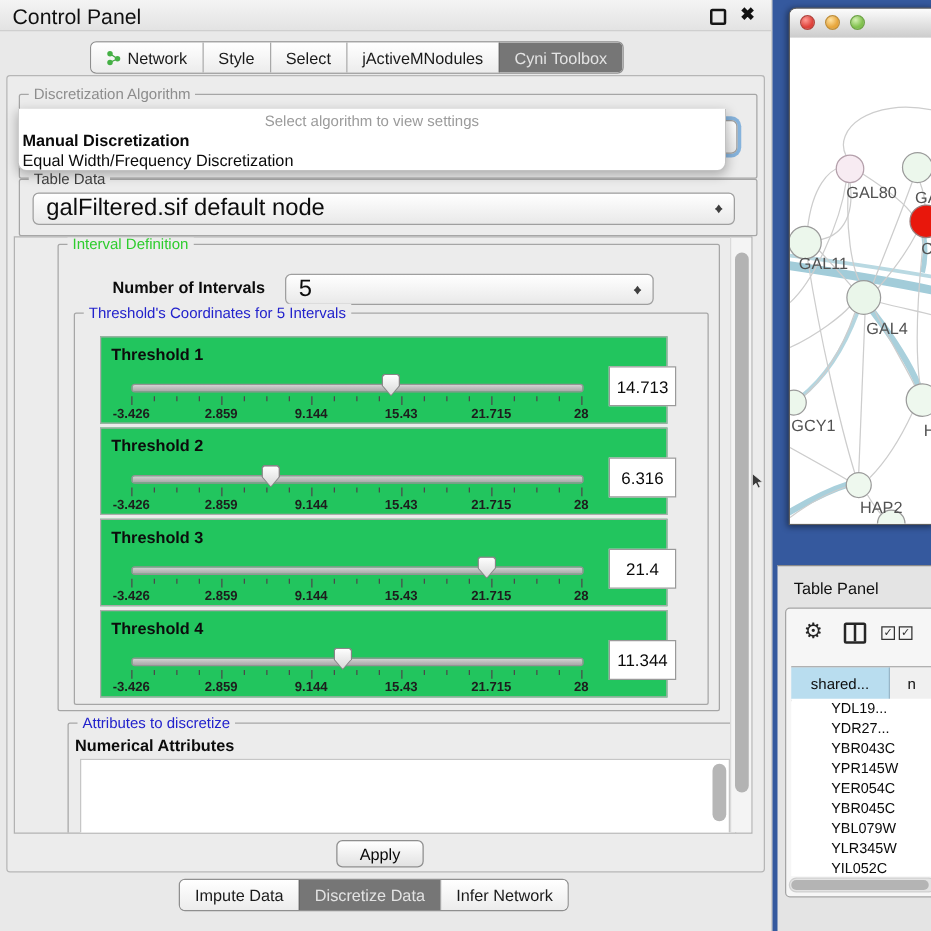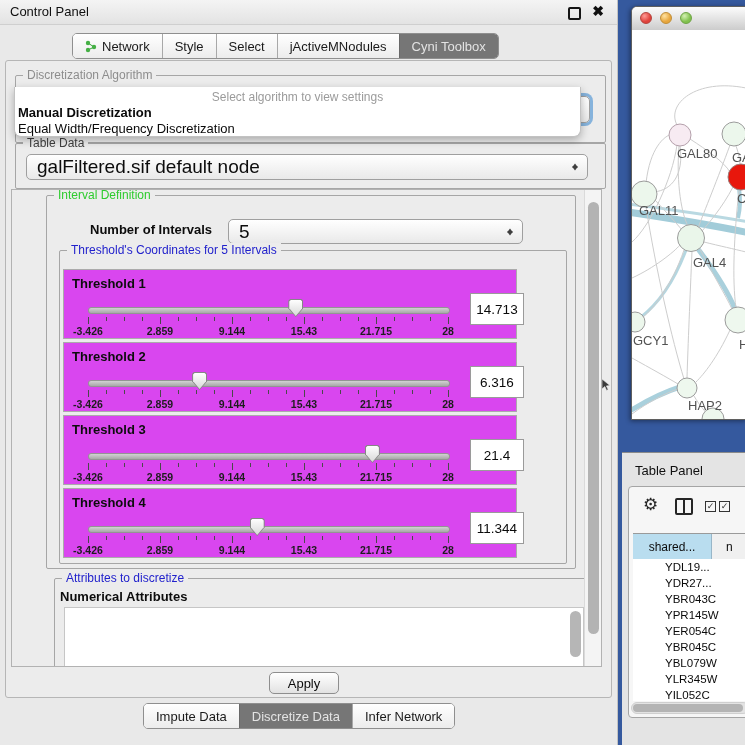--- a/index.html
+++ b/index.html
@@ -1,21 +1,21 @@
 <!DOCTYPE html>
 <html><head>
 <meta charset="utf-8">
 <style>
   html,body{margin:0;padding:0;}
   body{width:745px;height:745px;position:relative;overflow:hidden;
        font-family:"Liberation Sans",sans-serif;background:#e9e9e9;}
   
   .cpanel{position:absolute;left:0;top:0;width:618px;height:745px;background:#e9e9e9;border-right:1px solid #c2c2c2;box-sizing:border-box;}
   .titlebar{position:absolute;left:0;top:0;width:100%;height:24px;background:linear-gradient(#f4f4f4,#e3e3e3);border-bottom:1px solid #cfcfcf;}
-  .title{position:absolute;left:10px;top:4px;font-size:13px;color:#101010;}
+  .title{position:absolute;left:10px;top:4px;font-size:17px;color:#101010;}
   .float-ico{position:absolute;right:36px;top:7px;width:9px;height:9px;border:2px solid #151515;border-radius:2px;}
   .close-ico{position:absolute;right:13px;top:3px;font-size:14px;font-weight:bold;color:#101010;}
   .toptabs{position:absolute;left:72px;top:33px;height:24px;display:flex;border:1px solid #8f8f8f;border-radius:5px;overflow:hidden;background:#fff;}
   .bottabs{position:absolute;left:143px;top:703px;height:24px;display:flex;border:1px solid #8f8f8f;border-radius:5px;overflow:hidden;background:#fff;}
   .seg{display:flex;align-items:center;gap:5px;padding:0 12px;font-size:13px;color:#1a1a1a;background:linear-gradient(#ffffff,#ececec);border-left:1px solid #a8a8a8;white-space:nowrap;}
   .seg:first-child{border-left:none;}
   .seg.sel{background:#767676;color:#e3e3e3;border-left-color:#686868;}
   .net-ico{display:inline-block;width:12px;height:13px;}
   .cp-content{position:absolute;left:5px;top:60px;width:607px;height:638px;border:1px solid #b6b6b6;border-radius:3px;background:#ececec;box-sizing:border-box;}
   .group{position:absolute;border:1px solid #a6a6a6;border-radius:2px;}
@@ -37,21 +37,21 @@
   .popup .hint{text-align:center;color:#9b9b9b;font-size:12px;padding-top:3px;}
   .popup .item{font-size:13px;color:#0a0a0a;padding:1px 3px 0 3px;}
   .popup .item.bold{font-weight:bold;}
   .scrollpanel{position:absolute;left:5px;top:128px;width:591px;height:478px;border:1px solid #b2b2b2;background:#ececec;overflow:hidden;box-sizing:border-box;}
   .vscroll{position:absolute;left:572px;top:0;width:17px;height:100%;background:#f4f4f4;border-left:1px solid #dadada;}
   .vthumb{position:absolute;left:3px;top:12px;width:11px;height:432px;background:#b3b3b3;border-radius:6px;}
   .int-group{left:34px;top:5px;width:528px;height:372px;}
   .noi-label{position:absolute;left:43px;top:26px;font-size:13px;font-weight:bold;color:#0c0c0c;}
   .noi-combo{left:181px;top:23px;width:295px;height:25px;}
   .thr-group{left:12px;top:54px;width:506px;height:312px;}
-  .tpanel{position:absolute;left:3px;width:454px;height:70px;border:1px solid #ababab;background:#d946ef;box-sizing:border-box;}
+  .tpanel{position:absolute;left:20px;width:454px;height:70px;border:1px solid #ababab;background:#22c55e;box-sizing:border-box;}
   .ttitle{position:absolute;left:8px;top:6px;font-size:13px;font-weight:bold;color:#0c0c0c;}
   .track{position:absolute;left:24px;top:37px;width:360px;height:5px;border-radius:3px;background:linear-gradient(#d2d2d2,#a8a8a8);border:1px solid #949494;}
   .tick{position:absolute;width:1px;background:#4a4a4a;top:47px;}
   .tick.minor{height:4px;}
   .tick.major{height:7px;}
   .tlabel{position:absolute;top:55px;font-size:10.5px;font-weight:600;color:#1d1d1d;transform:translateX(-50%);white-space:nowrap;}
   .thumb{position:absolute;top:29px;width:15px;height:18px;background:#868686;
          clip-path:polygon(12% 0,88% 0,100% 10%,100% 52%,50% 100%,0 52%,0 10%);}
   .thumb i{position:absolute;left:1px;top:1px;right:1px;bottom:1px;background:linear-gradient(#fefefe,#d8d8d8);
          clip-path:polygon(12% 0,88% 0,100% 10%,100% 52%,50% 100%,0 52%,0 10%);}

